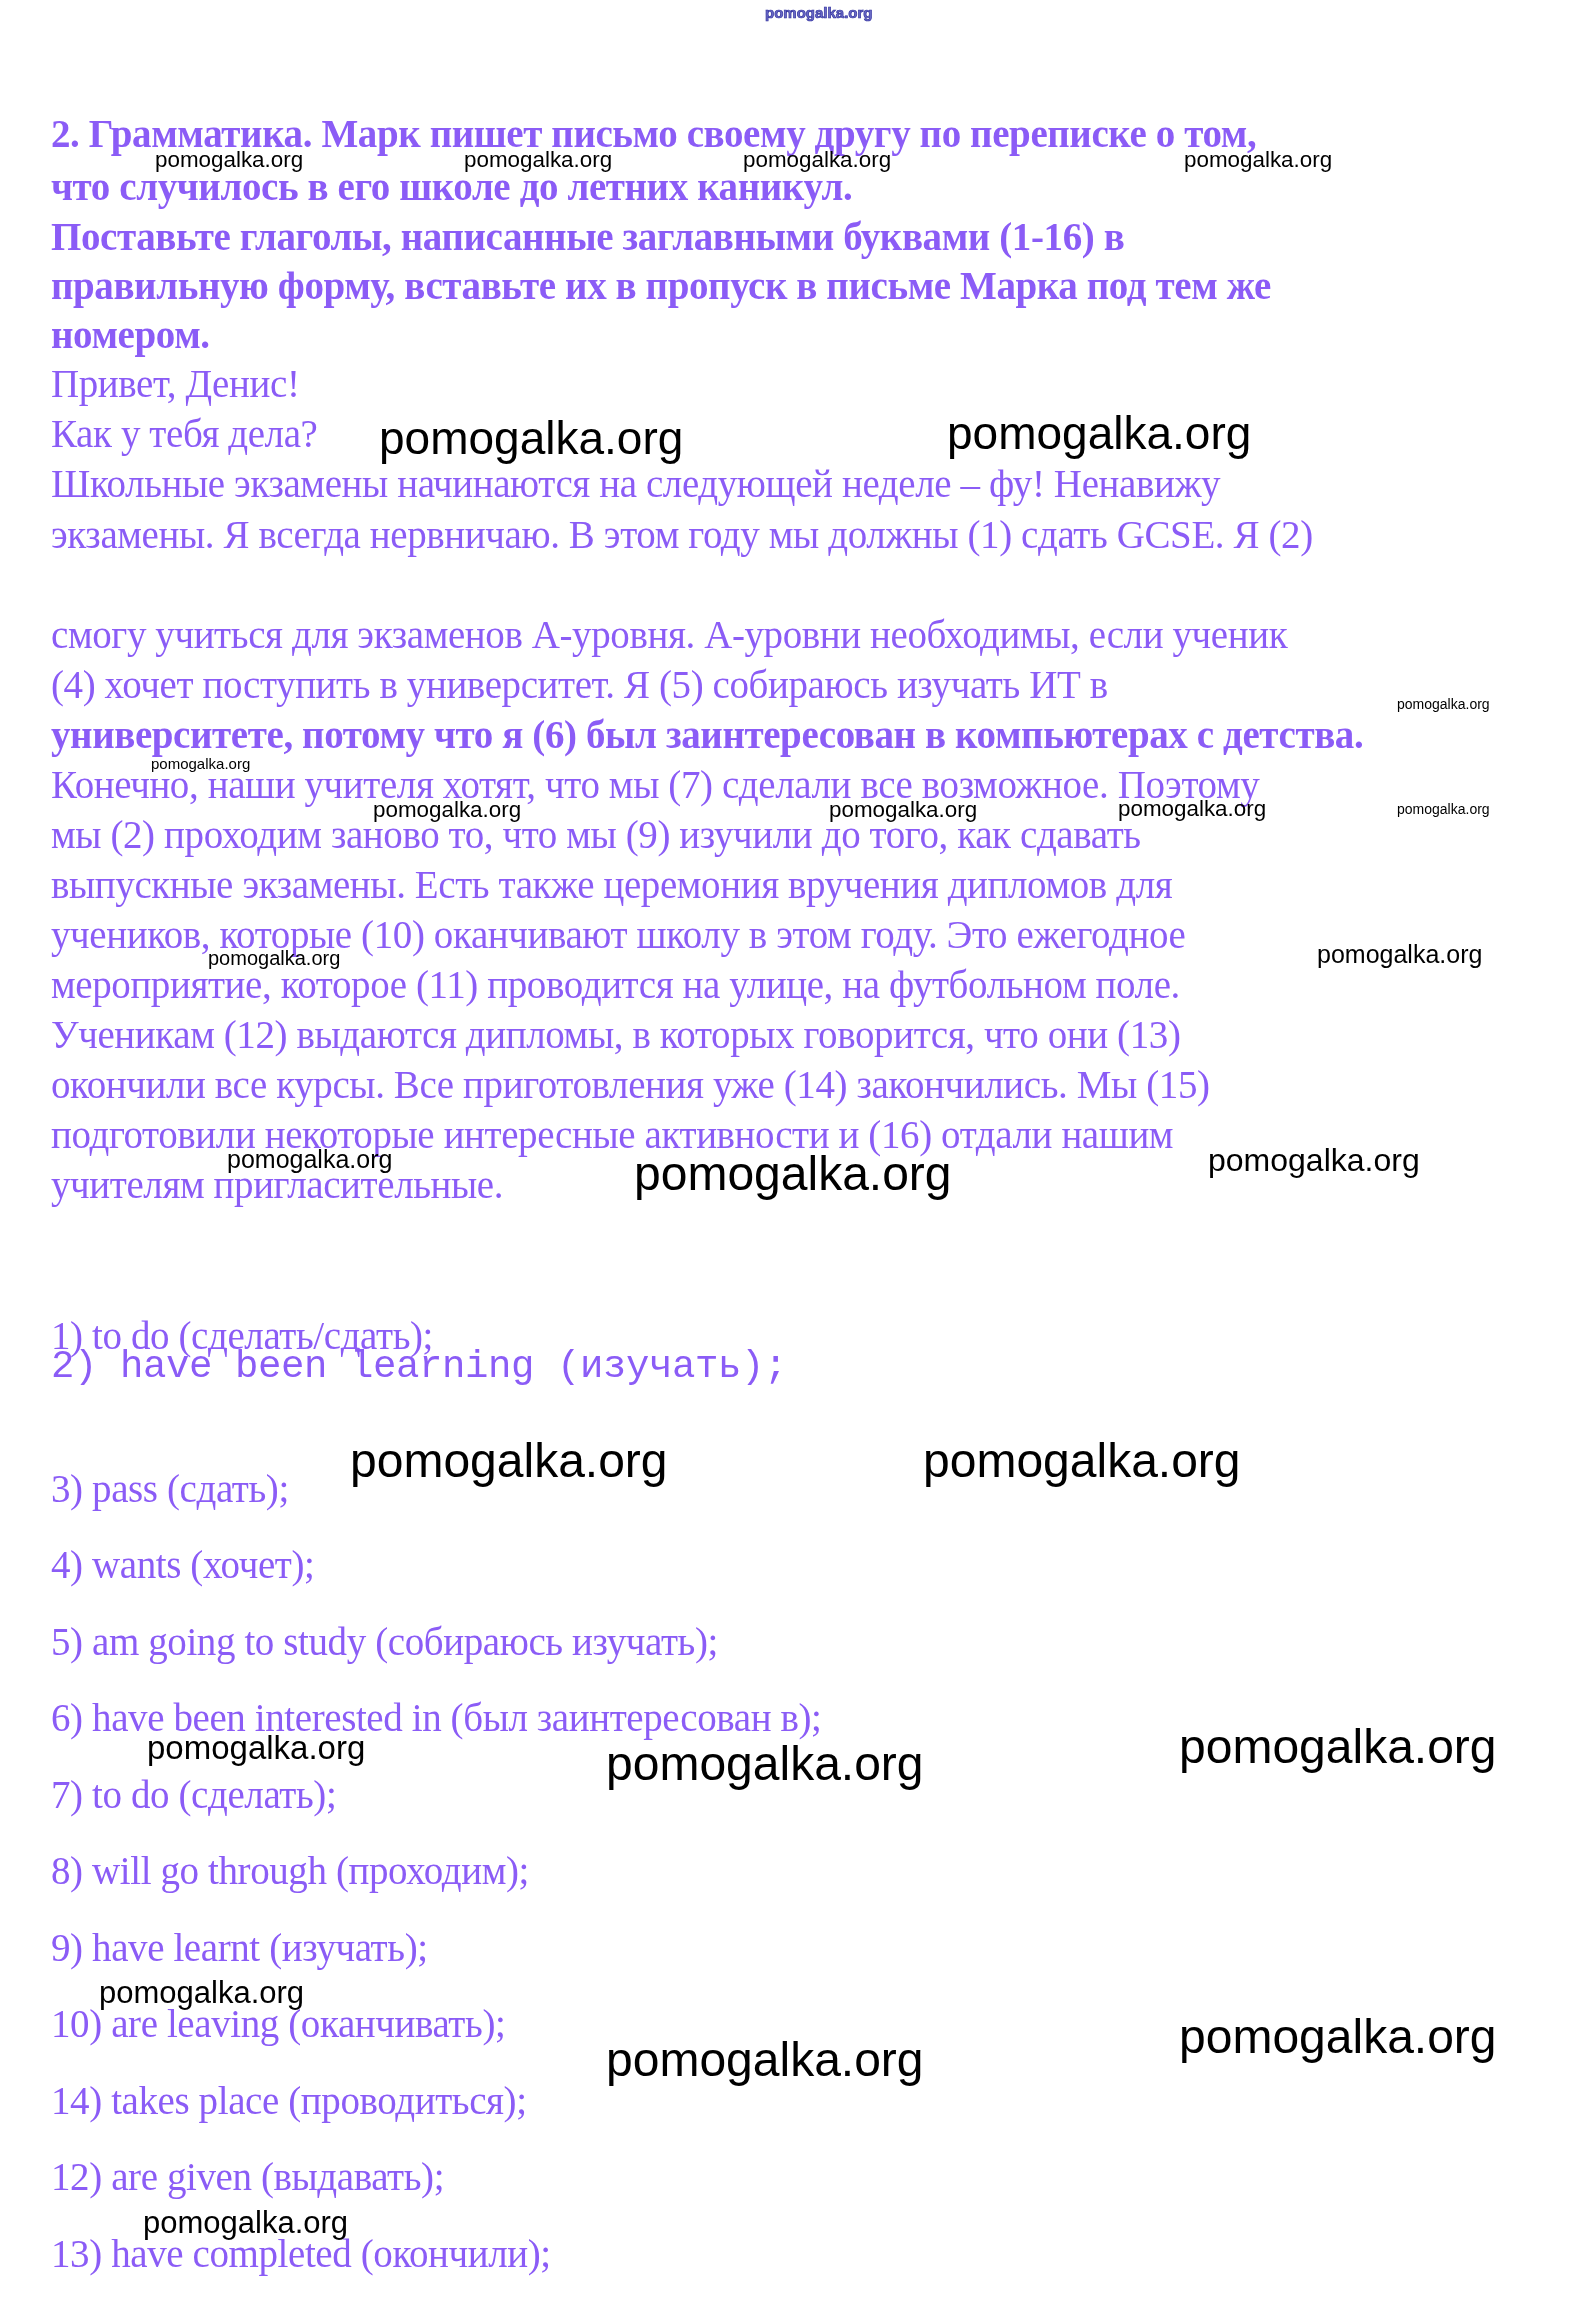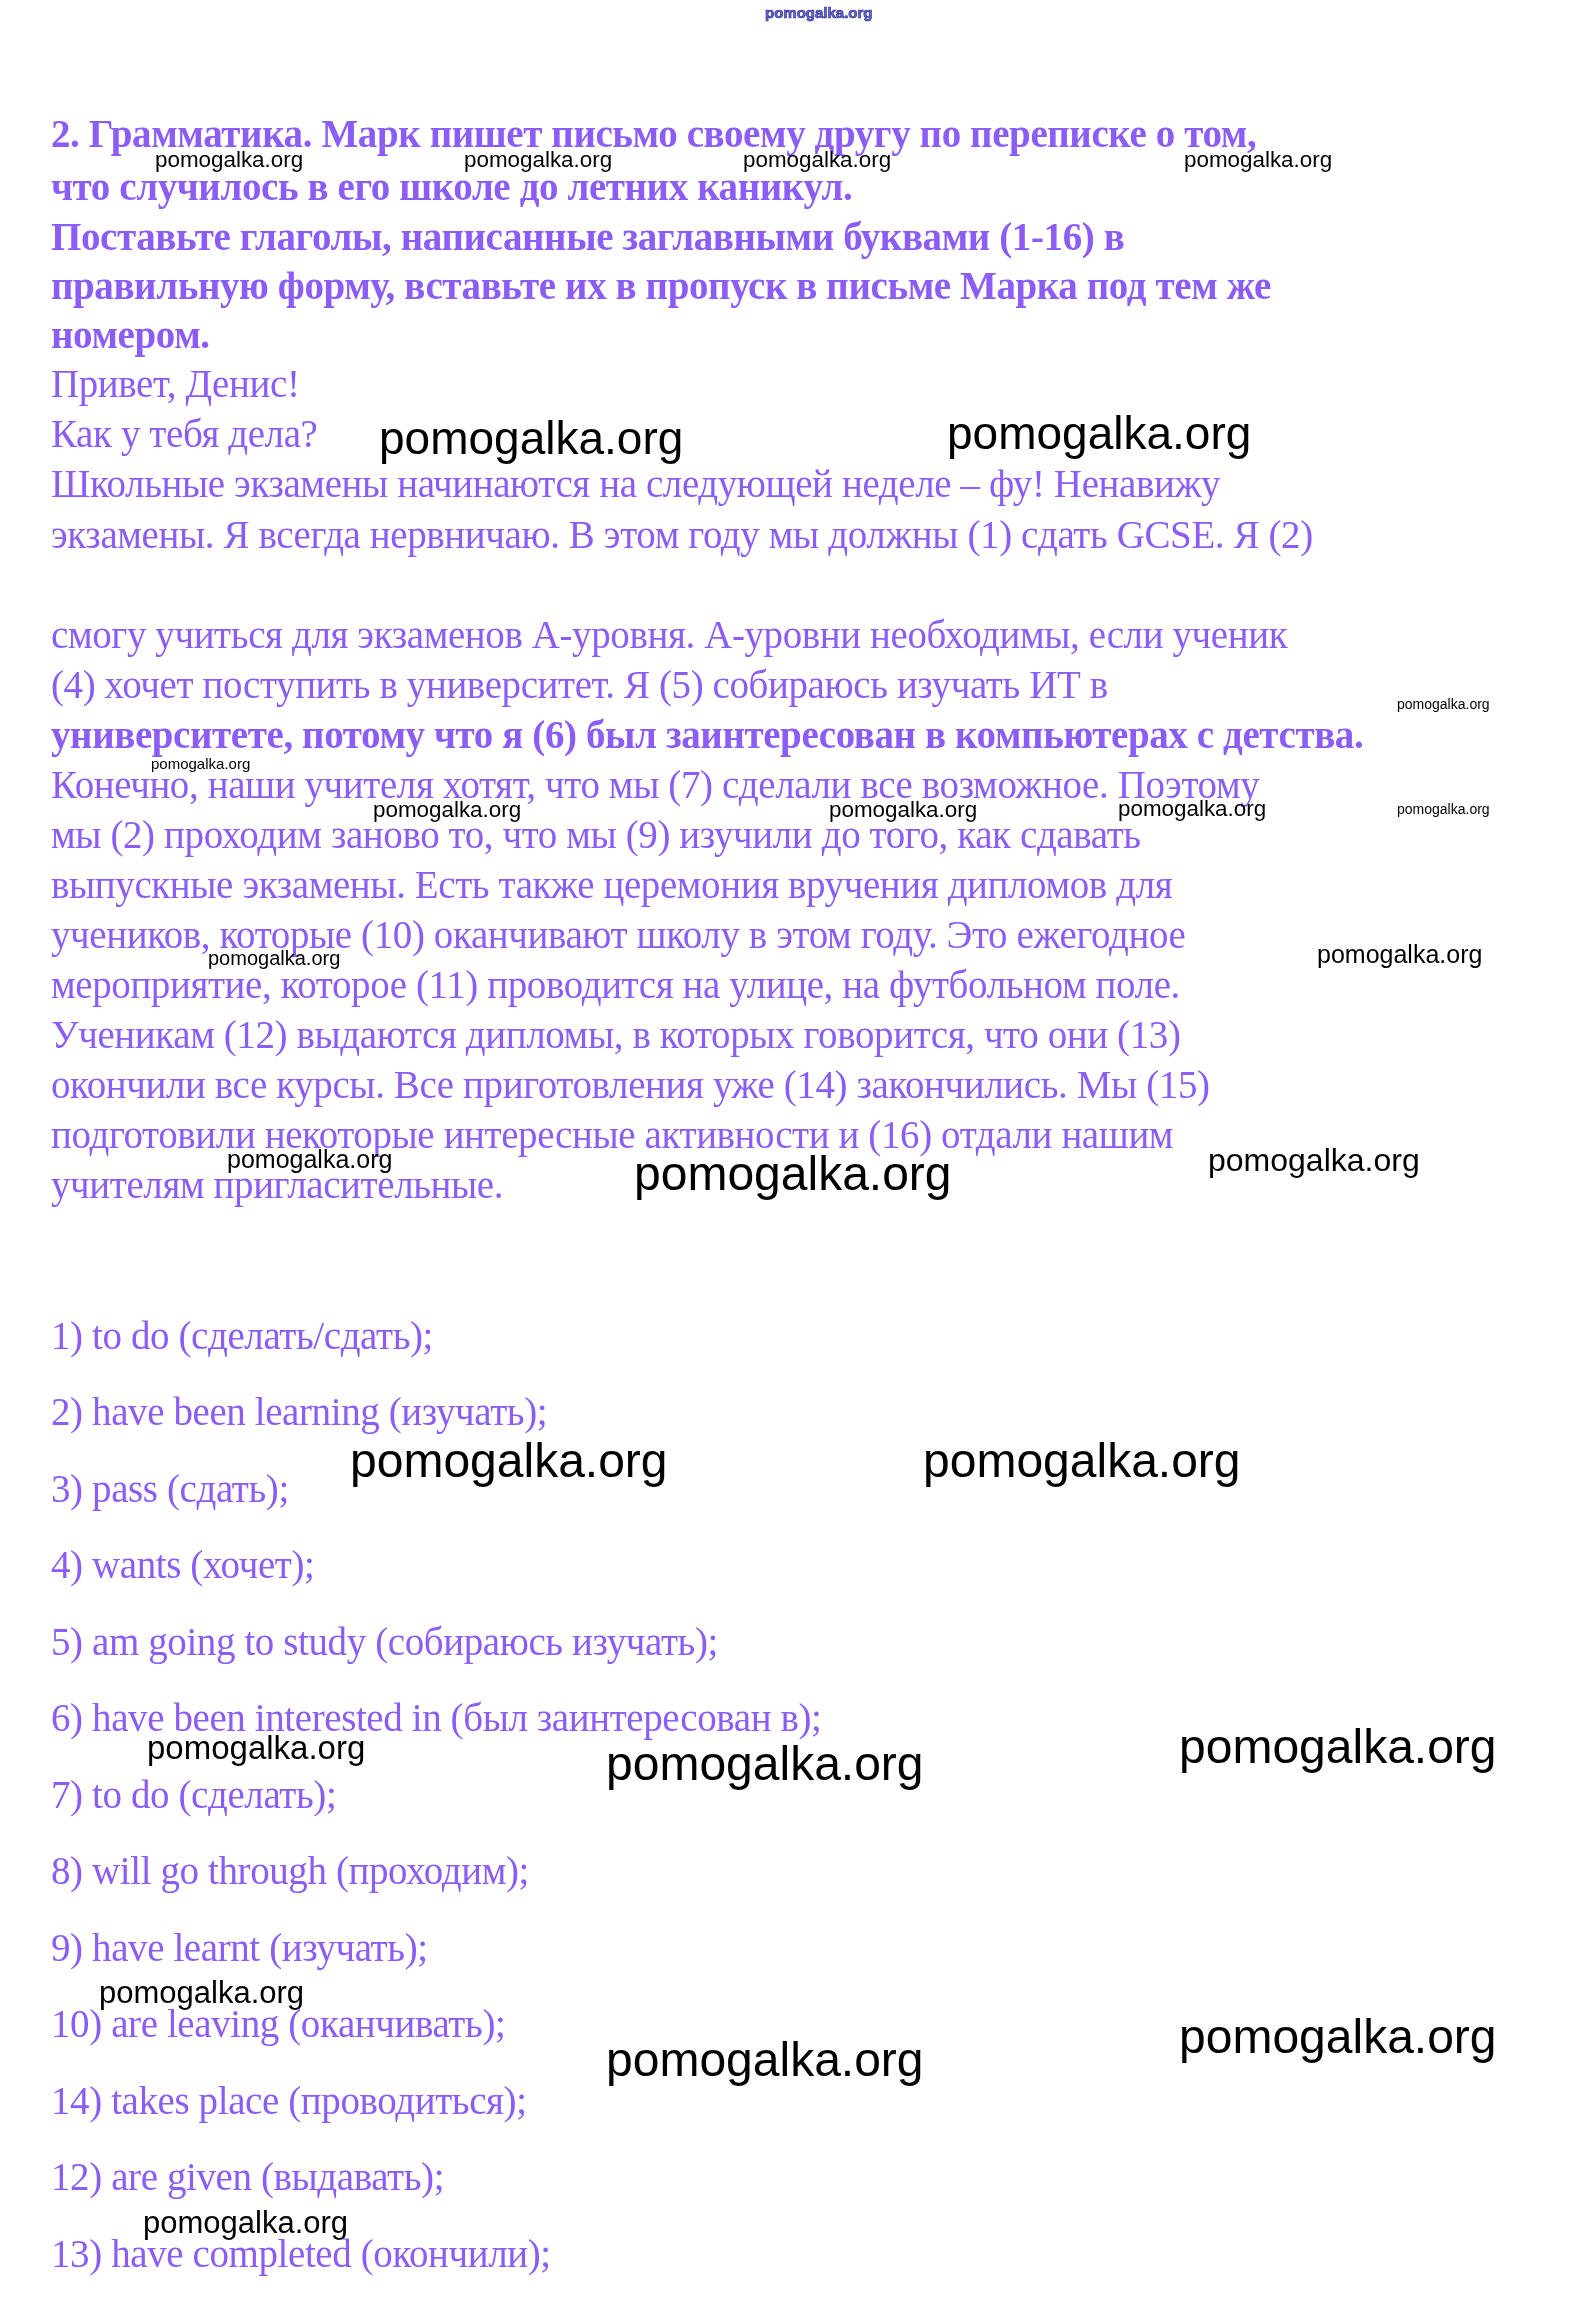--- a/index.html
+++ b/index.html
@@ -79,21 +79,21 @@
   <div class="wm" style="left:808px; top:799px; font-size:22.4px;">pomogalka.org</div>
   <div class="wm" style="left:1097px; top:798px; font-size:22.4px;">pomogalka.org</div>
   <div class="wm" style="left:1376px; top:802px; font-size:14px;">pomogalka.org</div>
   <div class="wm" style="left:187px; top:948px; font-size:20px;">pomogalka.org</div>
   <div class="wm" style="left:1296px; top:942px; font-size:25px;">pomogalka.org</div>
   <div class="wm" style="left:206px; top:1147px; font-size:25px;">pomogalka.org</div>
   <div class="wm" style="left:613px; top:1150px; font-size:48px;">pomogalka.org</div>
   <div class="wm" style="left:1187px; top:1144px; font-size:32px;">pomogalka.org</div>
 
   <div class="line" style="top:1316px;">1) to do (сделать/сдать);</div>
-  <div class="line" style="top:1392px;">2) have been learning (изучать);</div>
+  <div class="line" style="top:1348px;font-family:Liberation Mono, monospace;">2) have been learning (изучать);</div>
   <div class="line" style="top:1469px;">3) pass (сдать);</div>
   <div class="line" style="top:1545px;">4) wants (хочет);</div>
   <div class="line" style="top:1622px;">5) am going to study (собираюсь изучать);</div>
   <div class="line" style="top:1698px;">6) have been interested in (был заинтересован в);</div>
   <div class="line" style="top:1775px;">7) to do (сделать);</div>
   <div class="line" style="top:1851px;">8) will go through (проходим);</div>
   <div class="line" style="top:1928px;">9) have learnt (изучать);</div>
   <div class="line" style="top:2004px;">10) are leaving (оканчивать);</div>
   <div class="line" style="top:2081px;">14) takes place (проводиться);</div>
   <div class="line" style="top:2157px;">12) are given (выдавать);</div>

